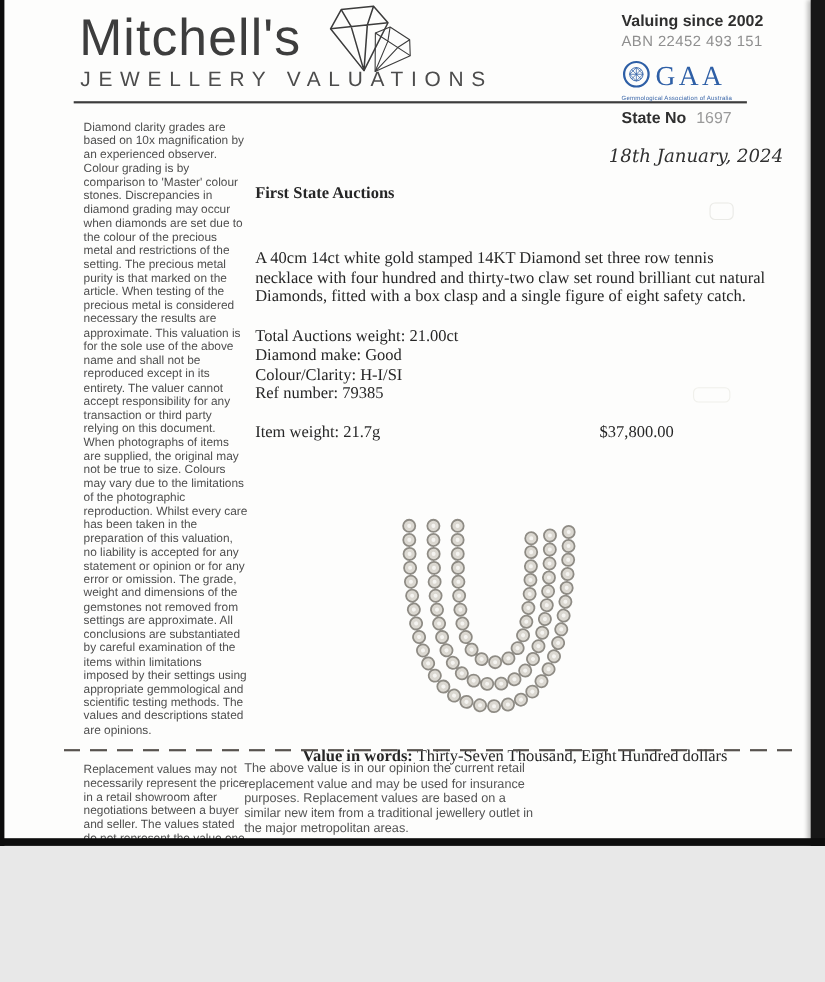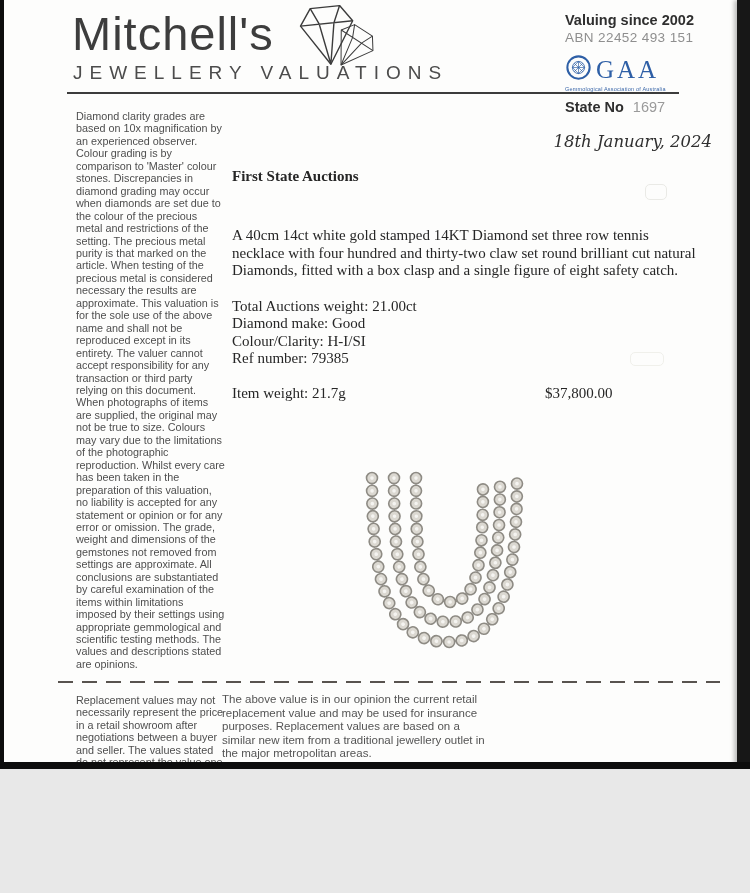--- a/index.html
+++ b/index.html
@@ -142,20 +142,24 @@
         <use href="#strand-outer" class="bead-glint"></use>
       <use href="#strand-mid" class="bead-outline"></use>
         <use href="#strand-mid" class="bead-fill"></use>
         <use href="#strand-mid" class="bead-glint"></use>
       <use href="#strand-inner" class="bead-outline"></use>
         <use href="#strand-inner" class="bead-fill"></use>
         <use href="#strand-inner" class="bead-glint"></use>
     </svg>
   </div>
 
+  <div class="value-words serif">
+    <b>Value in words:</b>
+    <span>Thirty-Seven Thousand, Eight Hundred dollars</span>
+  </div>
 
   <div class="dash-sep"></div>
 
   <div class="sidebar-bottom">Replacement values may not necessarily represent the price in a retail showroom after negotiations between a buyer and seller. The values stated do not represent the value one would expect if the items were sold on the second-hand market or internet. Valuations may be affected by fluctuations in the current exchange rate.</div>
 
   <div class="statement">The above value is in our opinion the current retail replacement value and may be used for insurance purposes. Replacement values are based on a similar new item from a traditional jewellery outlet in the major metropolitan areas.</div>
 
   <div class="signed-row">
     <span class="signed-label">Signed:</span>
     <span class="dotline">

